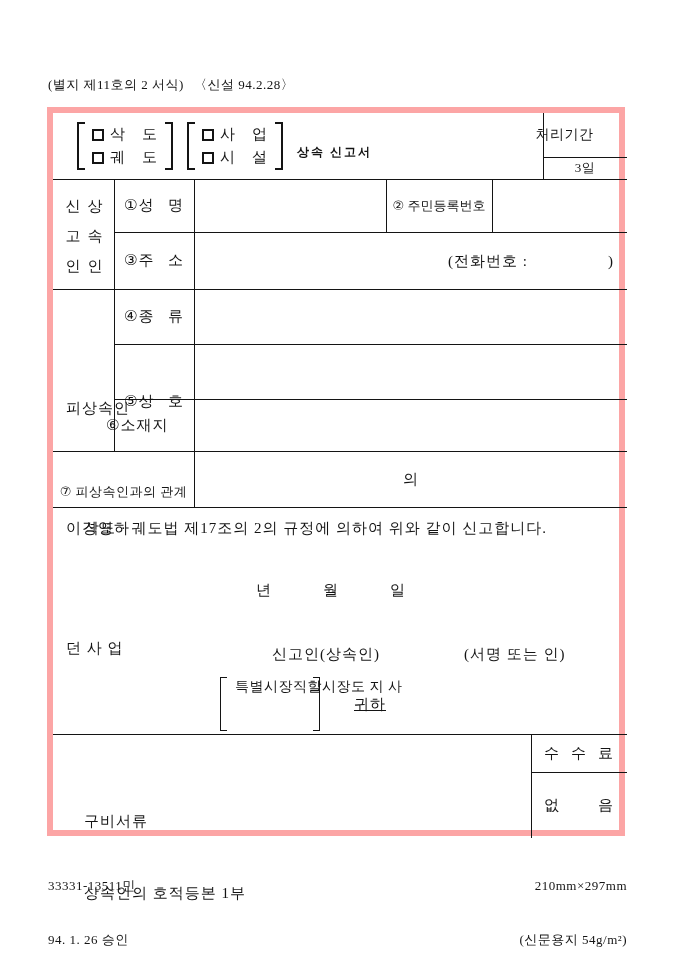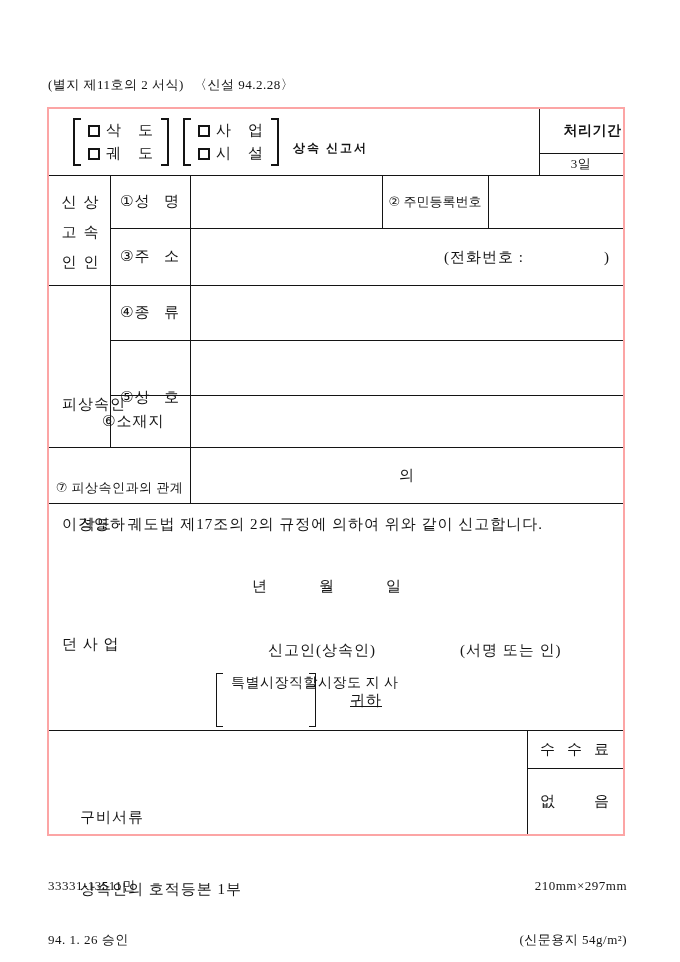--- a/index.html
+++ b/index.html
@@ -8,21 +8,21 @@
     width:680px;height:962px;
     background:#ffffff;
     font-family:"Liberation Serif","DejaVu Serif","DejaVu Sans",serif;
     color:#141414;
     overflow:hidden;
   }
   .abs{position:absolute;}
   
   .form-box{
     position:absolute;left:47px;top:107px;width:578px;height:729px;
-    border:2px solid #fca5a5;box-sizing:border-box;
+    border:6px solid #fca5a5;box-sizing:border-box;
   }
   .hline{position:absolute;height:1px;background:#141414;}
   .vline{position:absolute;width:1px;background:#141414;}
   
   .t{font-size:15px;letter-spacing:1px;white-space:pre;}
   .t-sm{font-size:13px;letter-spacing:0.5px;white-space:pre;}
   .center{display:flex;align-items:center;justify-content:center;}
   .between{display:flex;align-items:center;justify-content:space-between;}
   
   .title-wrap{position:absolute;left:24px;top:7px;height:52px;display:flex;align-items:center;gap:14px;}
@@ -100,21 +100,21 @@
           <div class="opt">
             <span class="cb"></span>
             <span class="opt-label">시　설</span>
           </div>
         </div>
         <div class="brk brk-r"></div>
       </div>
       <span class="form-title">상속 신고서</span>
     </div>
 
-    <div class="abs center" style="left:512px;top:0;width:63px;height:44px;font-weight:bold;">
+    <div class="abs center" style="left:480px;top:0;width:63px;height:44px;">
       <span class="t-sm" style="font-size:14px;">처리기간</span>
     </div>
     <div class="abs center" style="left:490px;top:44px;width:84px;height:22px;">
       <span class="t-sm" style="font-size:13px;">3일</span>
     </div>
 
     <div class="abs app-grid" style="left:9px;top:84px;width:44px;">
       <span>신</span>
       <span>상</span>
       <span>고</span>

